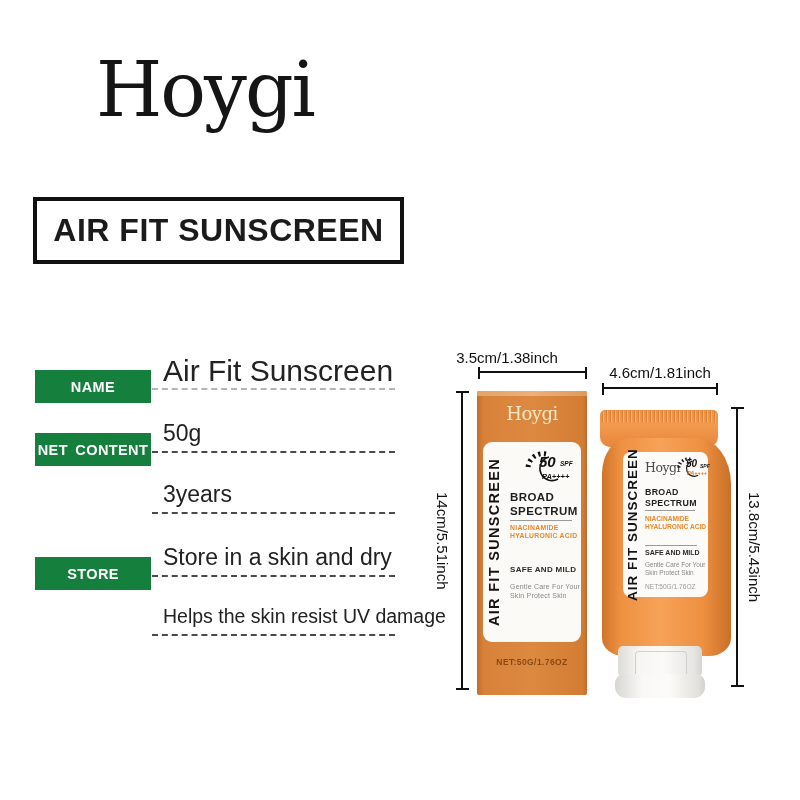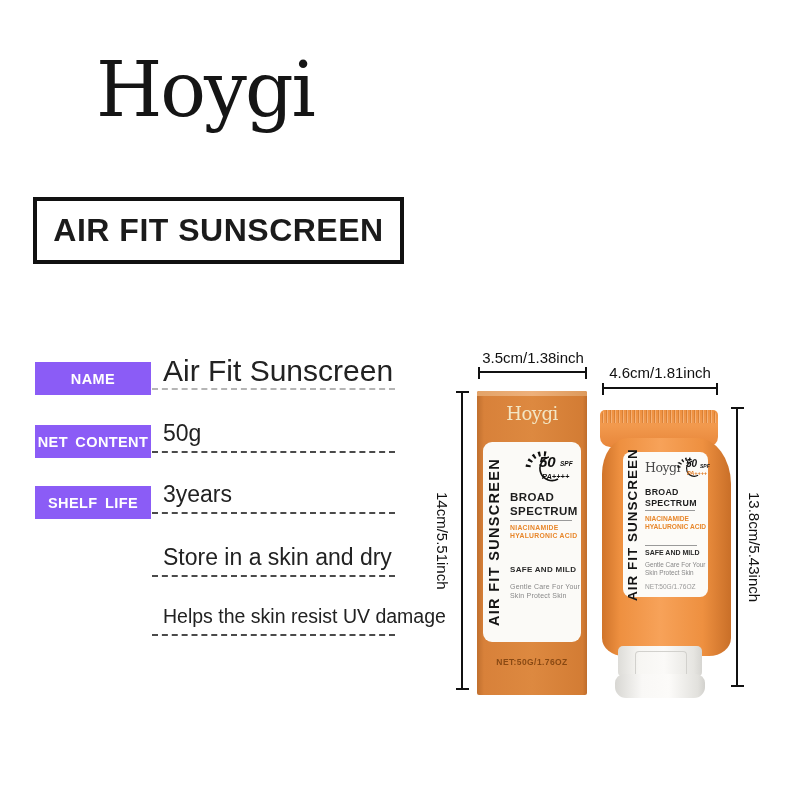--- a/index.html
+++ b/index.html
@@ -17,21 +17,21 @@
   .heading {
     position:absolute; left:33px; top:197px; width:371px; height:67px;
     border:4px solid #111; display:flex; align-items:center; justify-content:center;
   }
   .heading span { font-size:32px; font-weight:bold; color:#1b1b1b; letter-spacing:0.5px; }
 
   
   .specs { position:absolute; left:35px; top:354px; width:410px; height:350px; }
   .row { position:absolute; left:0; width:400px; height:40px; }
   .spec-label {
-    position:absolute; left:0; top:8px; width:116px; height:33px; background:#8b5cf6;
+    position:absolute; left:0; top:16px; width:116px; height:33px; background:#15803d;
     color:#fff; font-size:14.5px; font-weight:bold; letter-spacing:0.4px; word-spacing:3px;
     display:flex; align-items:center; justify-content:center; white-space:nowrap;
   }
   .spec-value {
     position:absolute; left:128px; top:0; height:33px; display:flex; align-items:center;
     color:#222; white-space:nowrap;
   }
   .v-xl { font-size:30px; }
   .v-md { font-size:23px; }
   .v-sm { font-size:19.5px; }
@@ -141,35 +141,35 @@
       <div class="spec-label">NAME</div>
       <div class="spec-value v-xl">Air Fit Sunscreen</div>
       <div class="dash light"></div>
     </div>
     <div class="row" style="top:63px">
       <div class="spec-label">NET CONTENT</div>
       <div class="spec-value v-md">50g</div>
       <div class="dash"></div>
     </div>
     <div class="row" style="top:124px">
-      <div class="spec-label">SHELF LIFE</div>
       <div class="spec-value v-md">3years</div>
       <div class="dash"></div>
     </div>
     <div class="row" style="top:187px">
+      <div class="spec-label">STORE</div>
       <div class="spec-value v-md">Store in a skin and dry</div>
       <div class="dash"></div>
     </div>
     <div class="row" style="top:246px">
       <div class="spec-value v-sm">Helps the skin resist UV damage</div>
       <div class="dash"></div>
     </div>
   </div>
 
-  <div class="dim-label" style="left:463px;top:349px;width:140px">3.5cm/1.38inch</div>
+  <div class="dim-label" style="left:437px;top:349px;width:140px">3.5cm/1.38inch</div>
   <div class="dimh" style="left:478px;top:371px;width:109px"></div>
 
   <div class="dim-label" style="left:592px;top:364px;width:136px">4.6cm/1.81inch</div>
   <div class="dimh" style="left:602px;top:387px;width:116px"></div>
 
   <div class="dimv" style="left:461px;top:391px;height:299px"></div>
   <div class="dim-label vlab" style="left:432px;top:391px;height:299px">14cm/5.51inch</div>
 
   <div class="dimv" style="left:736px;top:407px;height:280px"></div>
   <div class="dim-label vlab" style="left:744px;top:407px;height:280px">13.8cm/5.43inch</div>

